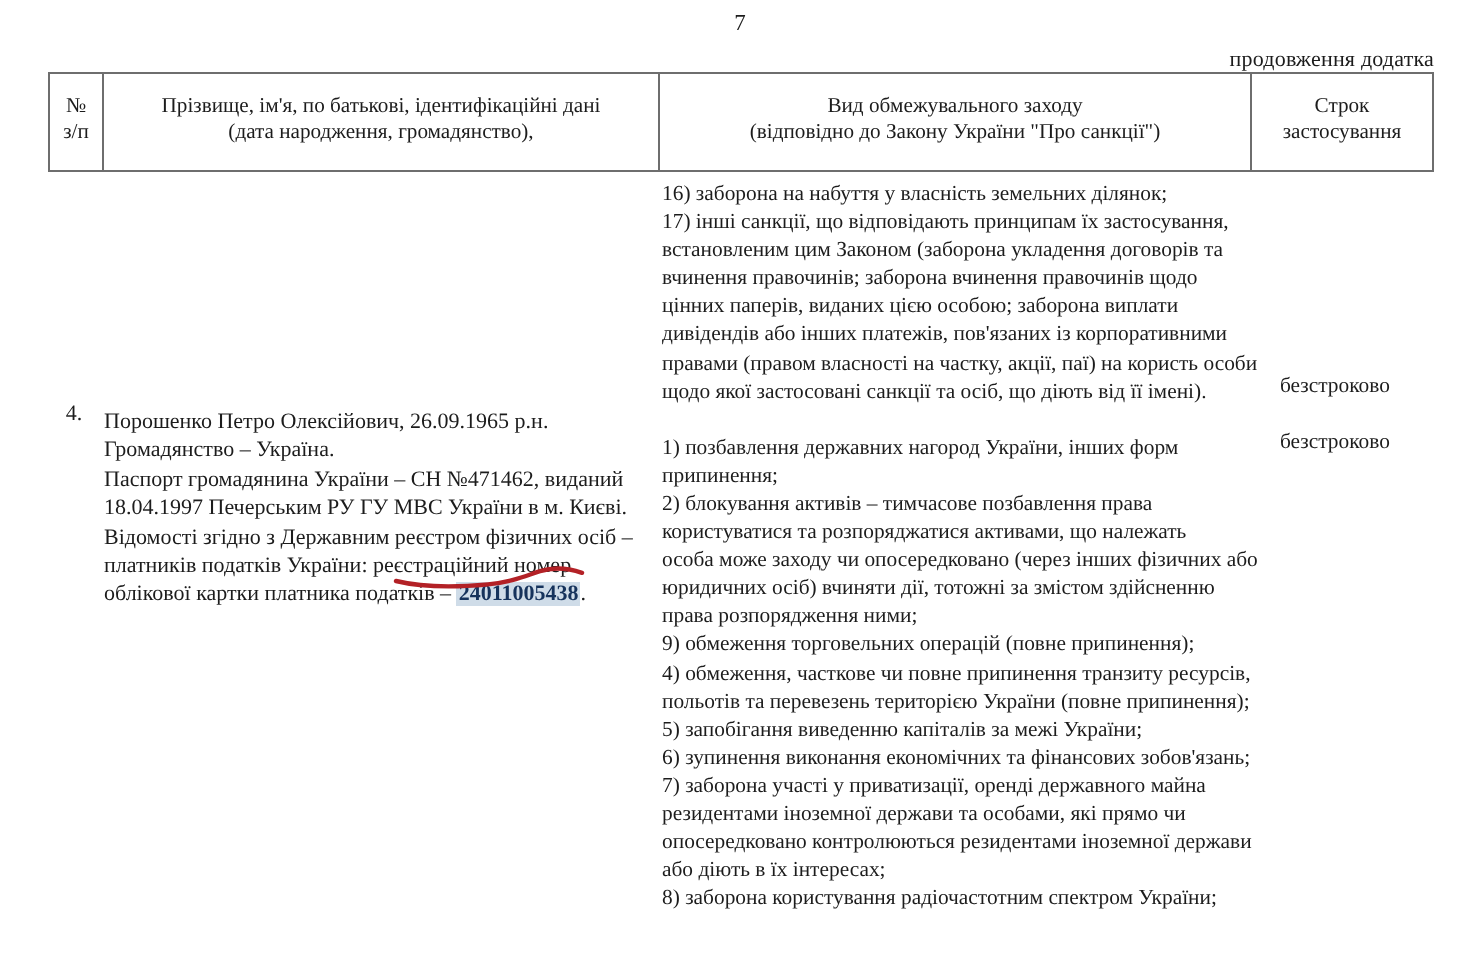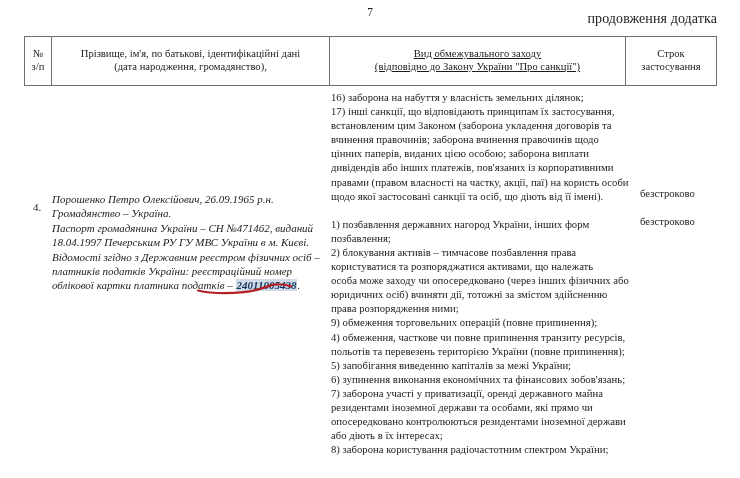--- a/index.html
+++ b/index.html
@@ -30,23 +30,23 @@
     top: 6px;
     left: 0;
     width: 740px;
     text-align: center;
     font-size: 11.5px;
     line-height: 13px;
     color: #1c1c1c;
   }
   .continuation-note {
     position: absolute;
-    top: 12px;
+    top: 24px;
     right: 23px;
-    font-size: 14px;
+    font-size: 11px;
     line-height: 13px;
     color: #1c1c1c;
     letter-spacing: 0.1px;
   }
 
   
   .table-head {
     position: absolute;
     top: 36px;
     left: 24px;
@@ -65,44 +65,43 @@
     text-align: center;
     font-size: 10.6px;
     line-height: 12.6px;
     padding: 2px 3px;
     color: #1c1c1c;
   }
   .th + .th { border-left: 1px solid #6e6e6e; }
   .th-num   { width: 26px; flex: 0 0 26px; }
   .th-num span { display: block; }
   .th-person{ width: 278px; flex: 0 0 278px; }
-  .th-measure { flex: 1 1 auto; text-decoration: underline; }
+  .th-measure { flex: 1 1 auto; }
   .th-term  { width: 91px; flex: 0 0 91px; }
   .th-lines { display: block; }
   .th-lines span { display: block; white-space: nowrap; }
 
   
   .col-index {
     position: absolute;
     left: 24px;
     top: 200px;
     width: 26px;
     text-align: center;
     font-size: 11px;
     line-height: 14.4px;
   }
   .col-person {
     position: absolute;
     left: 52px;
-    top: 192px;
+    top: 204px;
     width: 280px;
     font-size: 11px;
     line-height: 14.4px;
     text-align: left;
-    font-style: italic;
   }
   .col-person .ln { white-space: nowrap; }
 
   .col-measure {
     position: absolute;
     left: 331px;
     top: 90px;
     width: 300px;
     font-size: 10.7px;
     line-height: 14.1px;
@@ -200,21 +199,21 @@
         <div class="ln">встановленим цим Законом (заборона укладення договорів та</div>
         <div class="ln">вчинення правочинів; заборона вчинення правочинів щодо</div>
         <div class="ln">цінних паперів, виданих цією особою; заборона виплати</div>
         <div class="ln">дивідендів або інших платежів, пов'язаних із корпоративними</div>
         <div class="ln">правами (правом власності на частку, акції, паї) на користь особи</div>
         <div class="ln">щодо якої застосовані санкції та осіб, що діють від її імені).</div>
       </div>
     <div class="gap"></div>
     <div id="measure-bottom">
         <div class="ln">1) позбавлення державних нагород України, інших форм</div>
-        <div class="ln">позбавлення;</div>
+        <div class="ln">припинення;</div>
         <div class="ln">2) блокування активів – тимчасове позбавлення права</div>
         <div class="ln">користуватися та розпоряджатися активами, що належать</div>
         <div class="ln">особа може заходу чи опосередковано (через інших фізичних або</div>
         <div class="ln">юридичних осіб) вчиняти дії, тотожні за змістом здійсненню</div>
         <div class="ln">права розпорядження ними;</div>
         <div class="ln">9) обмеження торговельних операцій (повне припинення);</div>
         <div class="ln">4) обмеження, часткове чи повне припинення транзиту ресурсів,</div>
         <div class="ln">польотів та перевезень територією України (повне припинення);</div>
         <div class="ln">5) запобігання виведенню капіталів за межі України;</div>
         <div class="ln">6) зупинення виконання економічних та фінансових зобов'язань;</div>

